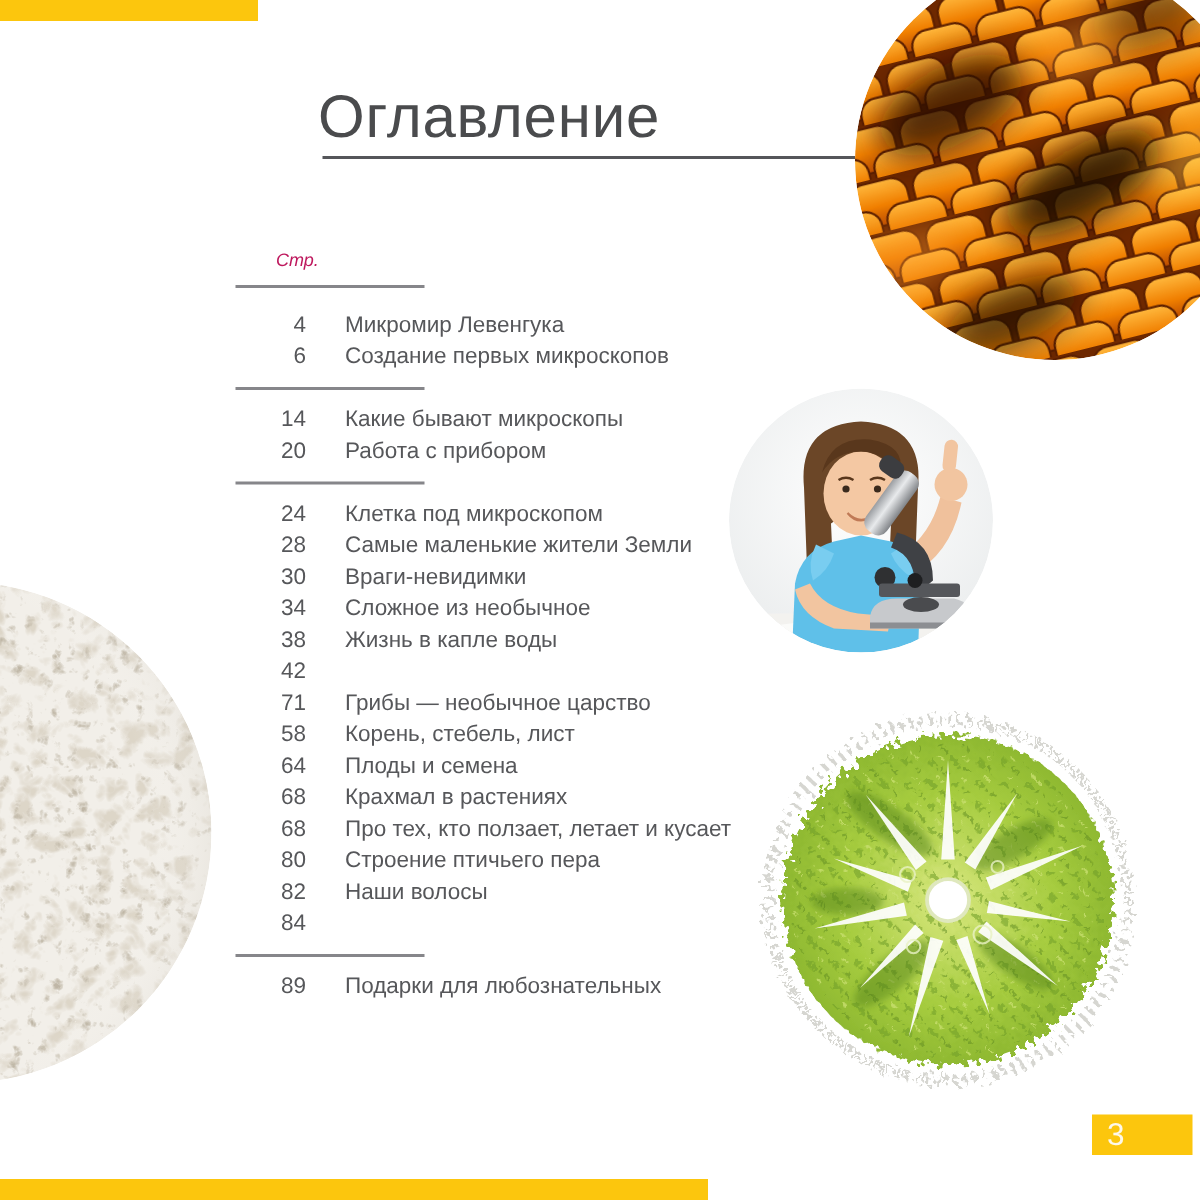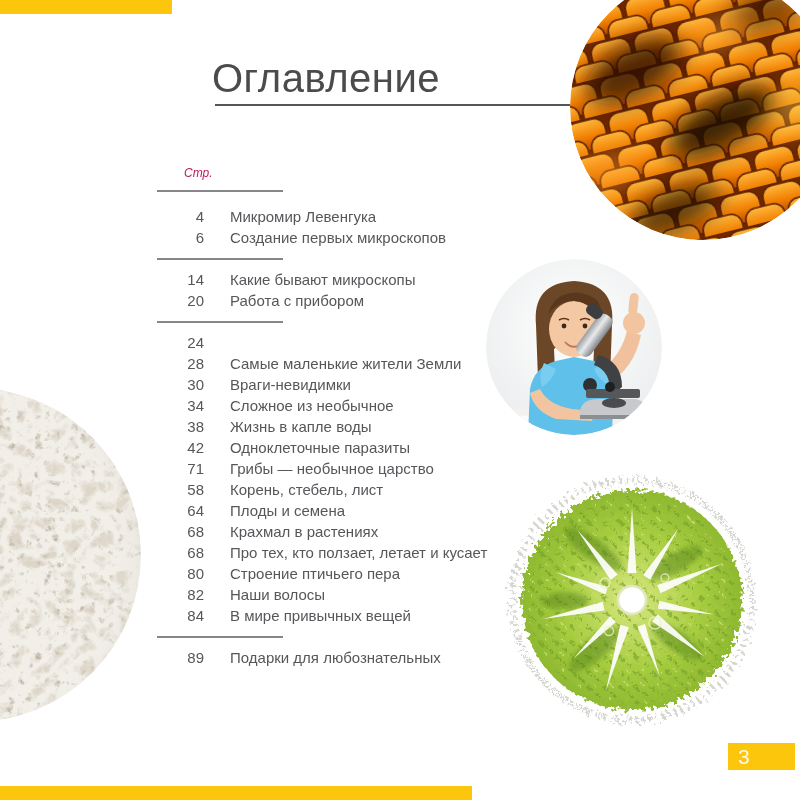--- a/index.html
+++ b/index.html
@@ -63,40 +63,40 @@
         <span class="toc-num">14</span>
         <span class="toc-title">Какие бывают микроскопы</span>
       </div>
       <div class="toc-row">
         <span class="toc-num">20</span>
         <span class="toc-title">Работа с прибором</span>
       </div>
       <div class="toc-divider"></div>
       <div class="toc-row">
         <span class="toc-num">24</span>
+        <span class="toc-title">Клетка под микроскопом</span>
       </div>
       <div class="toc-row">
         <span class="toc-num">28</span>
         <span class="toc-title">Самые маленькие жители Земли</span>
       </div>
       <div class="toc-row">
         <span class="toc-num">30</span>
         <span class="toc-title">Враги-невидимки</span>
       </div>
       <div class="toc-row">
         <span class="toc-num">34</span>
         <span class="toc-title">Сложное из необычное</span>
       </div>
       <div class="toc-row">
         <span class="toc-num">38</span>
         <span class="toc-title">Жизнь в капле воды</span>
       </div>
       <div class="toc-row">
         <span class="toc-num">42</span>
-        <span class="toc-title">Одноклеточные паразиты</span>
       </div>
       <div class="toc-row">
         <span class="toc-num">71</span>
         <span class="toc-title">Грибы — необычное царство</span>
       </div>
       <div class="toc-row">
         <span class="toc-num">58</span>
         <span class="toc-title">Корень, стебель, лист</span>
       </div>
       <div class="toc-row">
@@ -114,21 +114,20 @@
       <div class="toc-row">
         <span class="toc-num">80</span>
         <span class="toc-title">Строение птичьего пера</span>
       </div>
       <div class="toc-row">
         <span class="toc-num">82</span>
         <span class="toc-title">Наши волосы</span>
       </div>
       <div class="toc-row">
         <span class="toc-num">84</span>
-        <span class="toc-title">В мире привычных вещей</span>
       </div>
       <div class="toc-divider"></div>
       <div class="toc-row">
         <span class="toc-num">89</span>
         <span class="toc-title">Подарки для любознательных</span>
       </div>
     </div>
 
   <div class="circ butterfly" role="img" aria-label="butterfly-wing-scales-micrograph">
     <svg width="266" height="266" viewBox="0 0 266 266">

